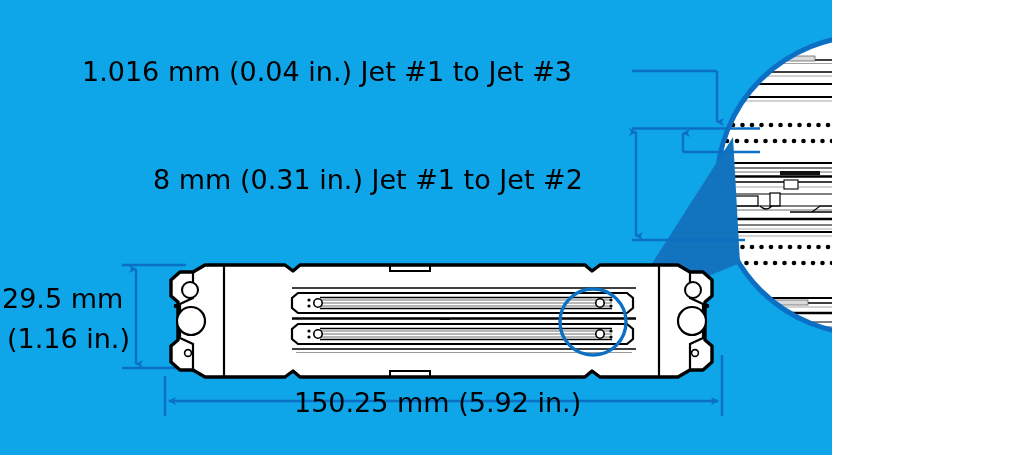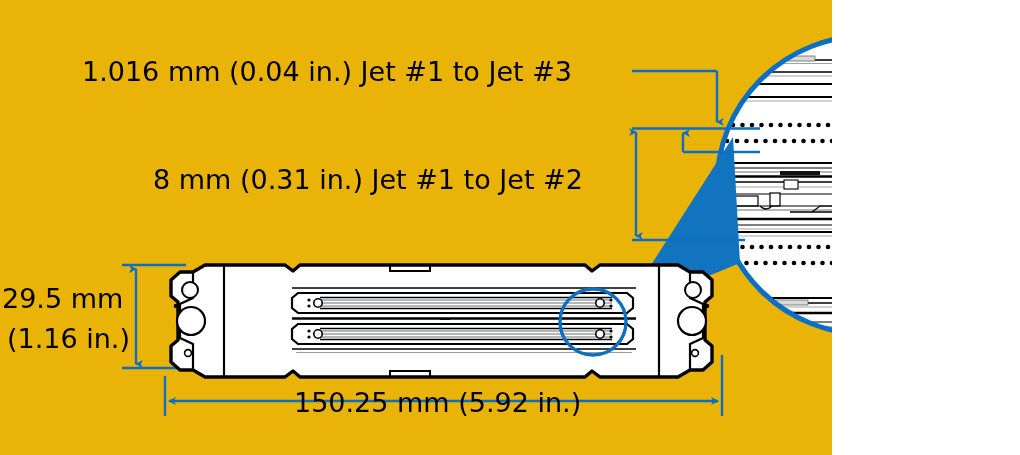--- a/index.html
+++ b/index.html
@@ -1,16 +1,16 @@
 <!DOCTYPE html>
 <html><head>
 <meta charset="utf-8">
 <style>
   html,body{margin:0;padding:0;background:#ffffff;}
-  #stage{position:relative;width:832px;height:455px;background:#eab308;
+  #stage{position:relative;width:832px;height:455px;background:#0ea5e9;
          font-family:"DejaVu Sans","Liberation Sans",sans-serif;overflow:hidden;}
   svg{display:block;}
   .dimtext{font-family:"DejaVu Sans","Liberation Sans",sans-serif;fill:#000000;}
 </style>
 </head>
 <body>
 
 <div id="stage">
 
   <svg width="1020" height="455" viewBox="0 0 1020 455">

